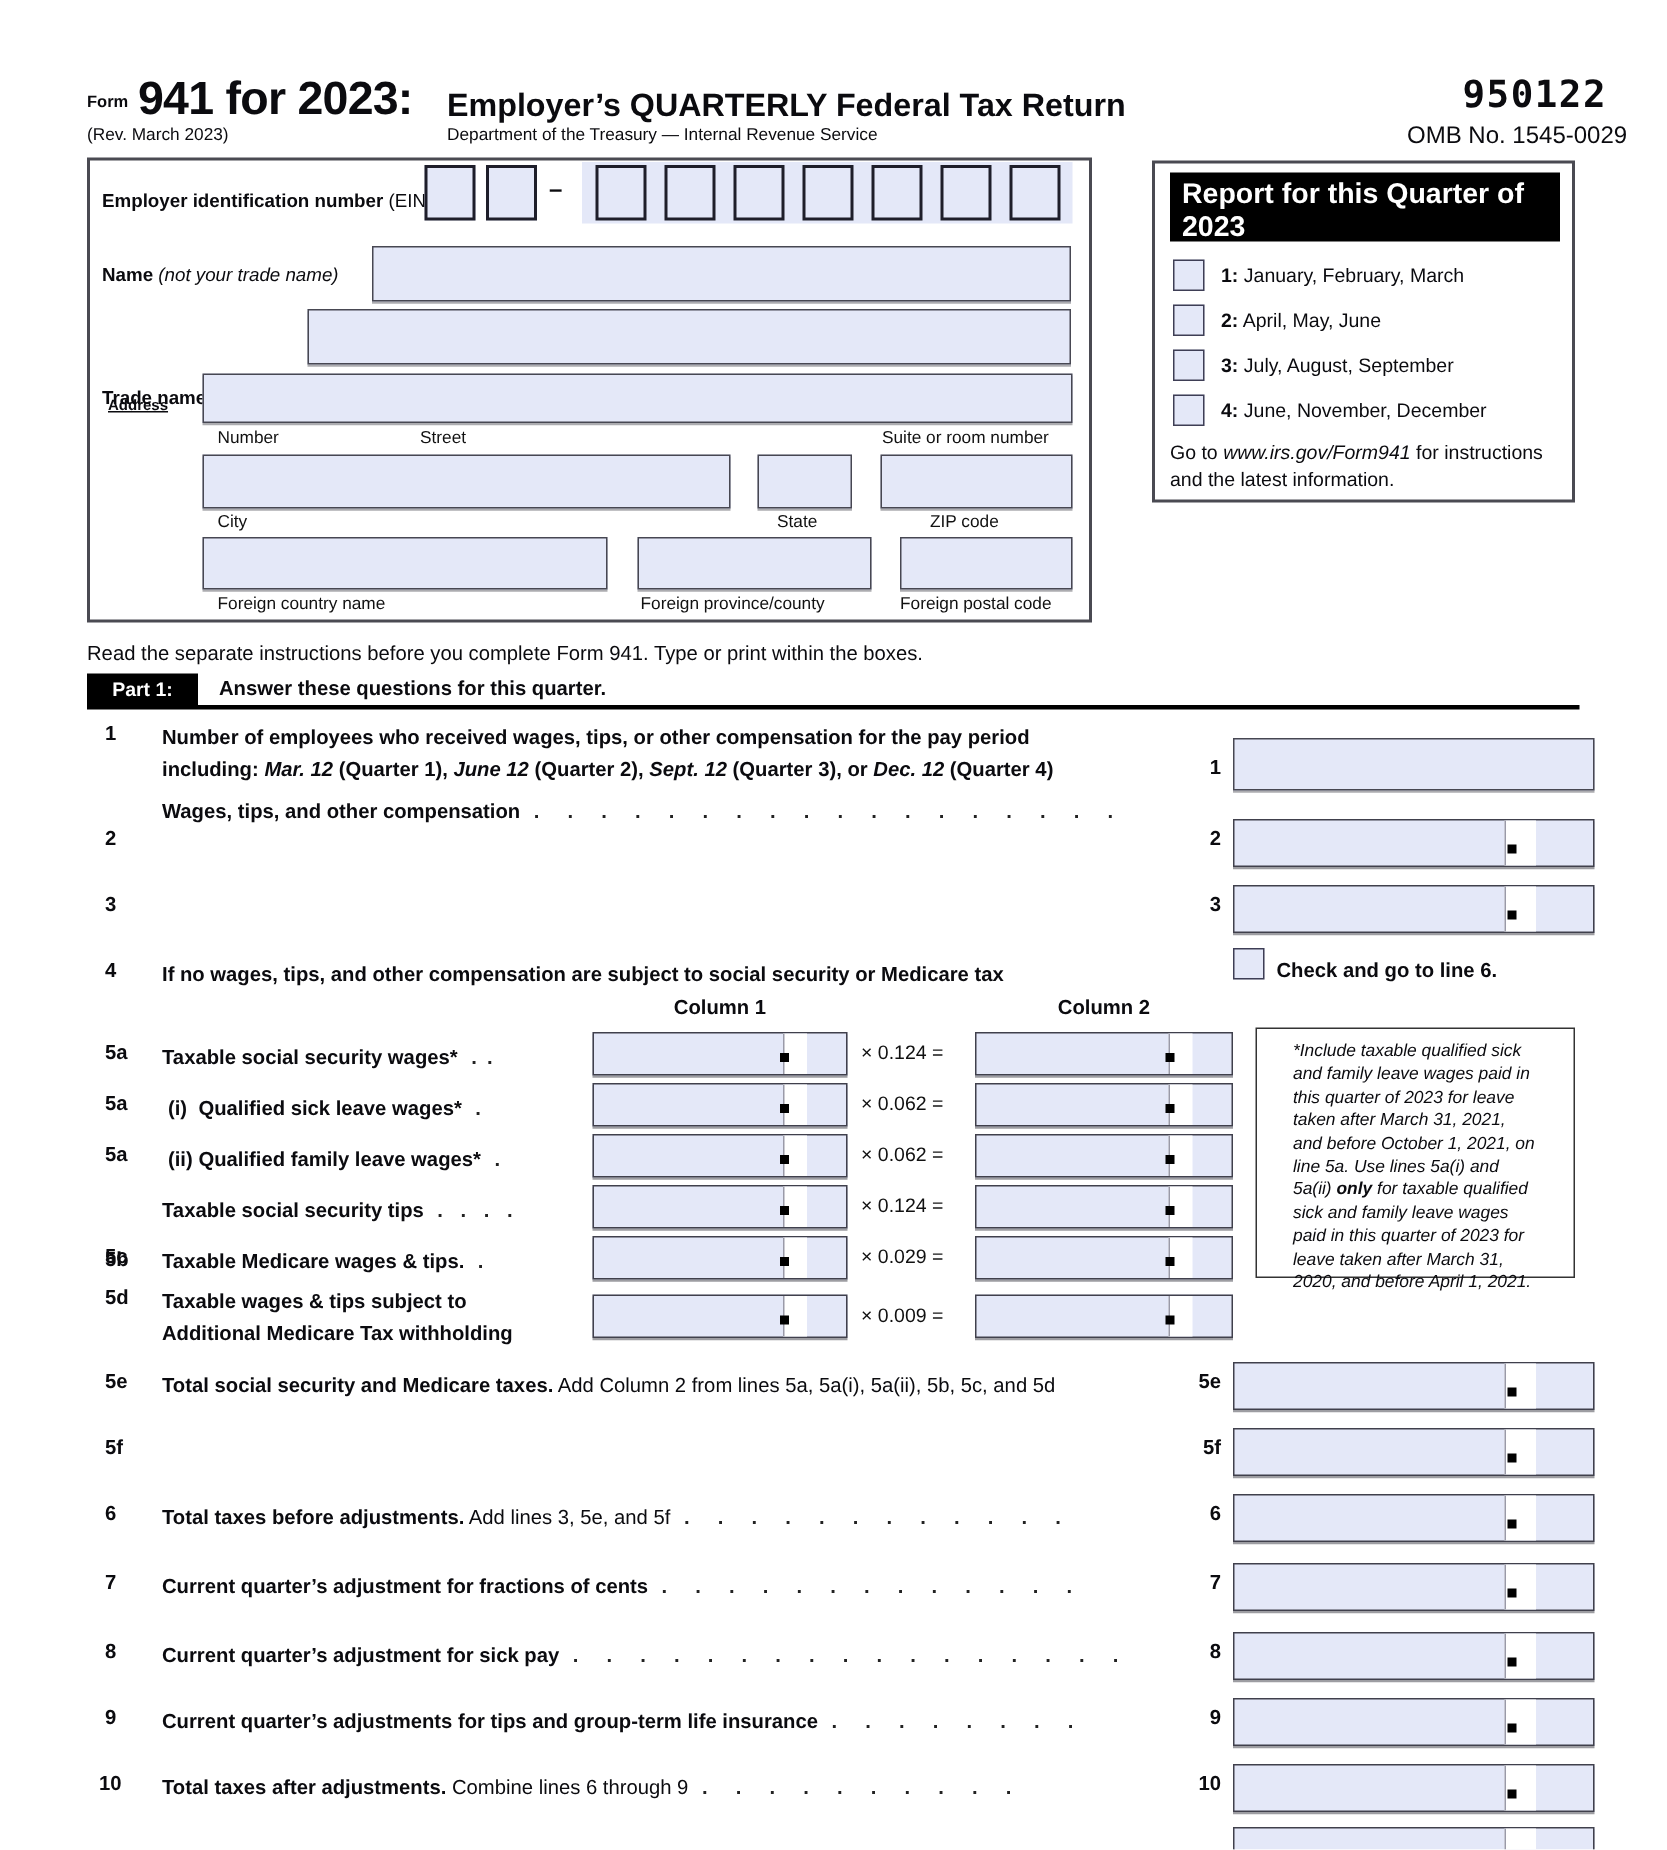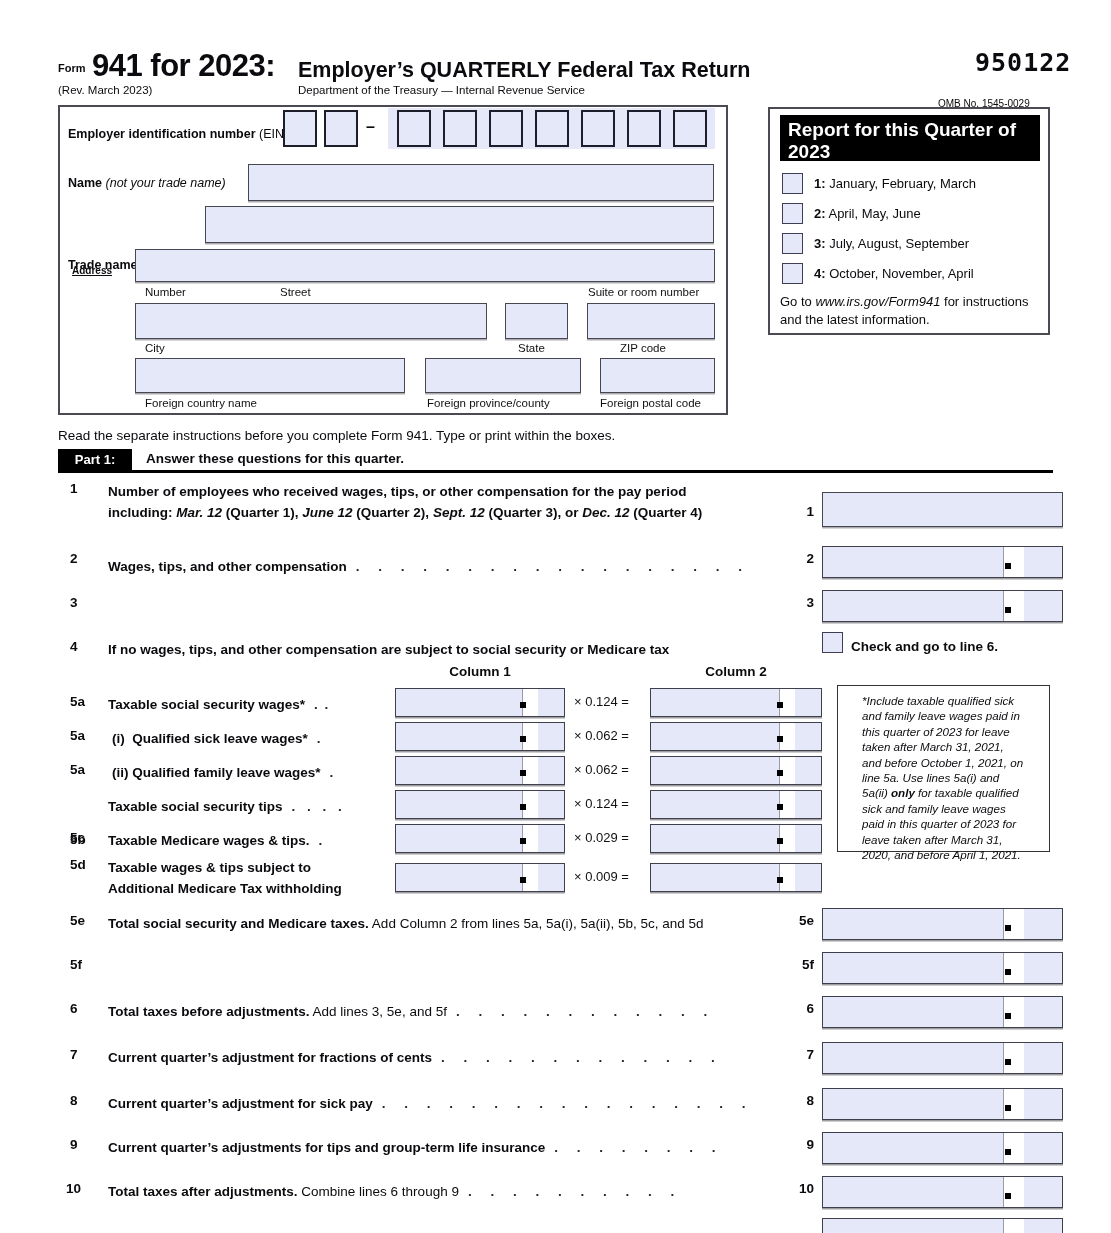--- a/index.html
+++ b/index.html
@@ -44,21 +44,21 @@
 <body>
 
 <div class="page">
 
   <div class="abs" style="left:58px; top:62px; font-size:11px; font-weight:bold;">Form</div>
   <div class="abs" style="left:92px; top:48px; font-size:31px; font-weight:bold; letter-spacing:-0.5px;">941 for 2023:</div>
   <div class="abs" style="left:58px; top:84px; font-size:11.5px;">(Rev. March 2023)</div>
   <div class="abs" style="left:298px; top:58px; font-size:21.5px; font-weight:bold;">Employer’s QUARTERLY Federal Tax Return</div>
   <div class="abs" style="left:298px; top:84px; font-size:11.5px;">Department of the Treasury — Internal Revenue Service</div>
   <div class="abs" style="left:975px; top:48px; font-size:25px; font-weight:600; font-family:'DejaVu Sans Mono',monospace; letter-spacing:1px;">950122</div>
-  <div class="abs" style="left:938px; top:98px; font-size:10px;">OMB No. 1545-0029</div>
+  <div class="abs" style="left:938px; top:82px; font-size:16px;">OMB No. 1545-0029</div>
 
   <div class="abs" style="left:58px; top:105px; width:670px; height:310px; border:2px solid #4a4a52;"></div>
 
   <div class="abs" style="left:68px; top:127px; font-size:12.5px;">
     <span class="b">Employer identification number</span>
     <span>(EIN)</span>
   </div>
   <div class="abs ein-cell" style="left:283px; top:110px;"></div>
   <div class="abs ein-cell" style="left:324px; top:110px;"></div>
   <div class="abs b" style="left:366px; top:118px; font-size:16px;">–</div>
@@ -117,21 +117,21 @@
     <div style="position:absolute; left:12px; top:94px; display:flex; align-items:center; gap:11px;">
       <div class="checkbox" style="width:21px; height:21px;"></div>
       <div style="font-size:13px;"><span class="b">2:</span> <span>April, May, June</span></div>
     </div>
     <div style="position:absolute; left:12px; top:124px; display:flex; align-items:center; gap:11px;">
       <div class="checkbox" style="width:21px; height:21px;"></div>
       <div style="font-size:13px;"><span class="b">3:</span> <span>July, August, September</span></div>
     </div>
     <div style="position:absolute; left:12px; top:154px; display:flex; align-items:center; gap:11px;">
       <div class="checkbox" style="width:21px; height:21px;"></div>
-      <div style="font-size:13px;"><span class="b">4:</span> <span>October, November, April</span></div>
+      <div style="font-size:13px;"><span class="b">4:</span> <span>June, November, December</span></div>
     </div>
 
     <div style="position:absolute; left:10px; top:184px; width:262px; font-size:13px; line-height:18px;">
       <span>Go to </span><span class="i">www.irs.gov/Form941</span><span> for instructions and the latest information.</span>
     </div>
   </div>
 
   <div class="abs" style="left:58px; top:428px; font-size:13.5px;">Read the separate instructions before you complete Form 941. Type or print within the boxes.</div>
 
   <div class="abs" style="left:58px; top:449px; width:995px; height:24px; border-bottom:3px solid #000;">
@@ -141,21 +141,21 @@
 
   <div class="lnum" style="top:481px;">1</div>
   <div class="ltext" style="top:481px; width:680px;">
     <span>Number of employees who received wages, tips, or other compensation for the pay period</span><br>
     <span>including: </span><span class="i">Mar. 12</span><span> (Quarter 1), </span><span class="i">June 12</span><span> (Quarter 2), </span><span class="i">Sept. 12</span><span> (Quarter 3), or </span><span class="i">Dec. 12</span><span> (Quarter 4)</span>
   </div>
   <div class="rnum" style="top:504px;">1</div>
   <div class="abs inputbox" style="left:822px; top:492px; width:241px; height:35px;"></div>
 
   <div class="lnum" style="top:551px;">2</div>
-  <div class="ltext" style="top:556px;">
+  <div class="ltext" style="top:530px;">
     <span>Wages, tips, and other compensation</span><span class="dots">. . . . . . . . . . . . . . . . . .</span>
   </div>
   <div class="rnum" style="top:551px;">2</div>
   <div class="mbox wide" style="left:822px; top:546px; width:241px; height:32px;">
       <span class="strip"></span>
       <span class="dot"></span>
     </div>
 
   <div class="lnum" style="top:595px;">3</div>
   <div class="rnum" style="top:595px;">3</div>

